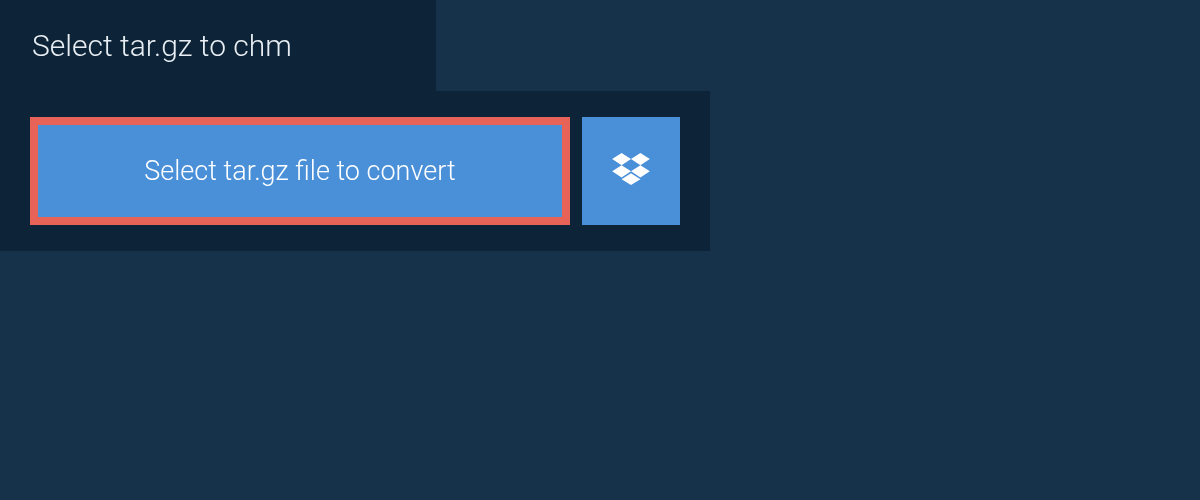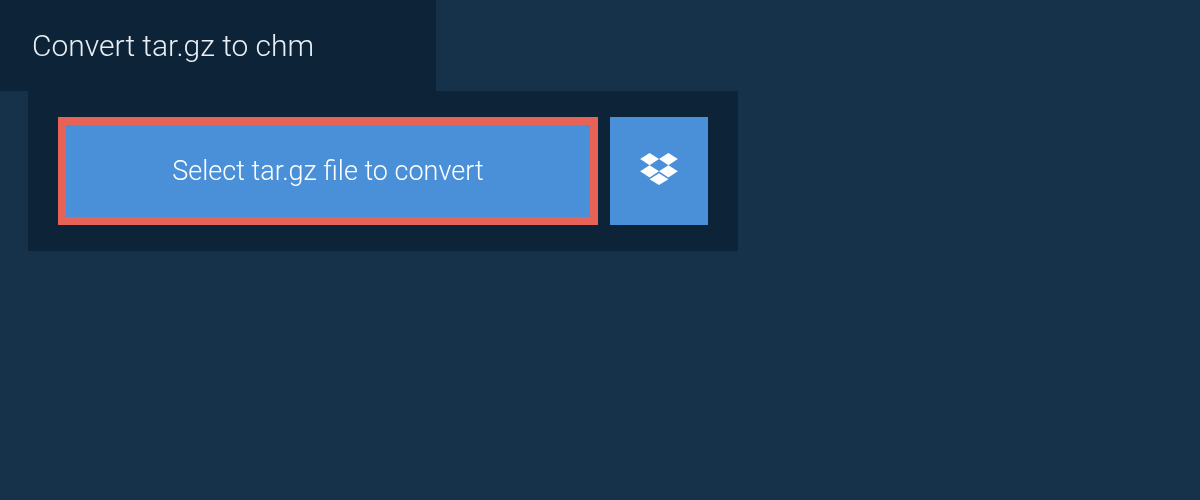--- a/index.html
+++ b/index.html
@@ -23,21 +23,20 @@
       display: inline-block;
       width: 436px;
     }
     .upload-panel {
       background-color: #0d2438;
       padding: 26px 30px;
       display: flex;
       gap: 12px;
       align-items: stretch;
       width: 710px;
-      margin-left: 28px;
     }
     .select-file-wrapper {
       border: 8px solid #e76358;
       flex: 1;
     }
     .select-file-button {
       background-color: #4a90d9;
       color: #ffffff;
       font-size: 27px;
       font-weight: 300;
@@ -61,21 +60,21 @@
       width: 38px;
       height: 32px;
     }
   </style>
 </head>
 <body>
 
 
 
 <div class="header-tab">
-  <span>Convert tar.gz to chm</span>
+  <span>Select tar.gz to chm</span>
 </div>
 
 <div class="upload-panel">
   <div class="select-file-wrapper">
     <div class="select-file-button">
       <span>Select tar.gz file to convert</span>
     </div>
   </div>
   <div class="dropbox-button">
     <span>

